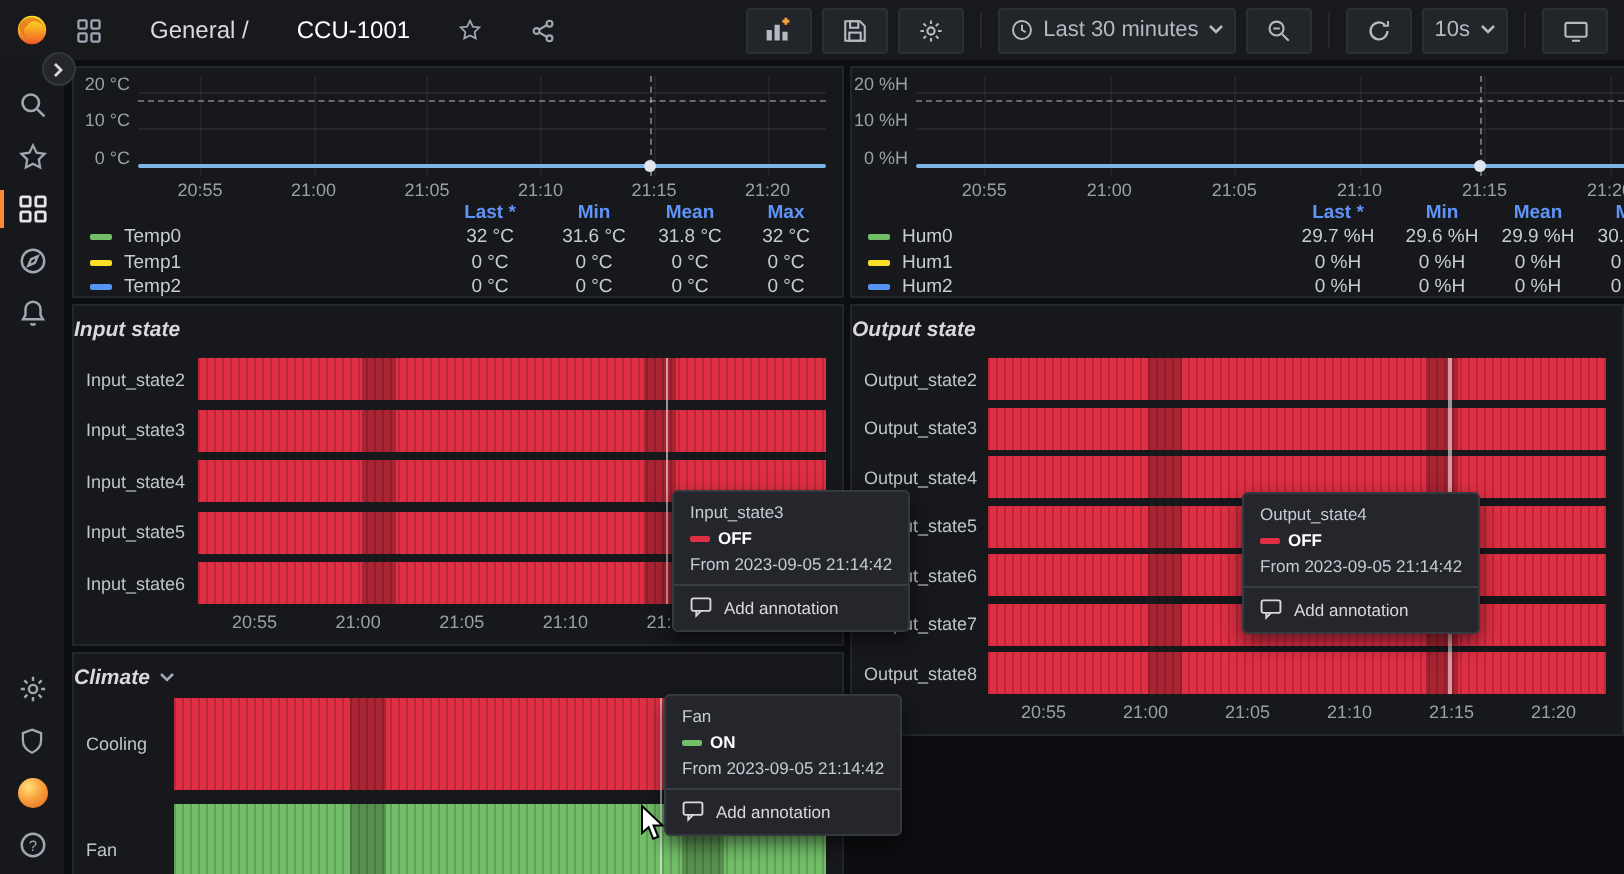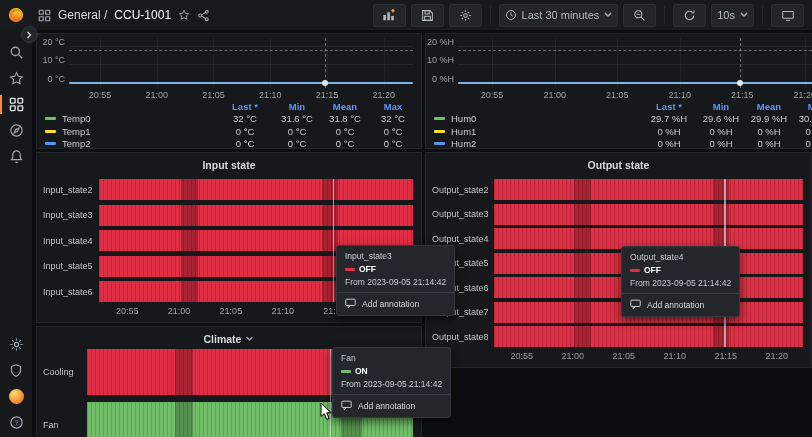--- a/index.html
+++ b/index.html
@@ -7,21 +7,21 @@
     width:812px;height:437px;position:relative;overflow:hidden;
     background:#0d0e11;
     font-family:"Liberation Sans","DejaVu Sans",sans-serif;
     -webkit-font-smoothing:antialiased;color:#c7cbd1;
   }
   svg{display:block}
   
   .topnav{position:absolute;left:0;top:0;width:812px;height:30px;background:#17191d;
     display:flex;align-items:center;z-index:4;}
   .logo-wrap{width:32px;display:flex;justify-content:center;}
-  .breadcrumb{display:flex;align-items:center;gap:7px;margin-left:6px;font-size:12px;color:#d8d9da;}
+  .breadcrumb{display:flex;align-items:center;gap:24px;margin-left:6px;font-size:12px;color:#d8d9da;}
   .bc-name{color:#ffffff;}
   .bc-icon{color:#9fa7b3;}
   .nav-right{margin-left:auto;display:flex;align-items:center;gap:5px;padding-right:8px;}
   .nav-btn{height:21px;min-width:21px;background:#22252a;border:1px solid #2b2e33;border-radius:2px;
     display:flex;align-items:center;justify-content:center;gap:5px;padding:0 5px;color:#b4bac0;font-size:11px;cursor:pointer;}
   .nav-sep{width:1px;height:18px;background:#26282d;margin:0 3px;}
   
   .sidebar{position:absolute;left:0;top:30px;width:32px;bottom:0;background:#17181b;z-index:3;}
   .sb-item{height:25px;display:flex;align-items:center;justify-content:center;color:#9fa7b3;position:relative;cursor:pointer;}
   .sb-item.active{color:#e3e4e6;}
@@ -33,22 +33,22 @@
     color:#d8d9da;z-index:6;cursor:pointer;}
   .avatar{width:15px;height:15px;border-radius:50%;
     background:radial-gradient(circle at 35% 30%,#ffe07a 0%,#f9a13c 45%,#e2641f 100%);}
   
   .panel{position:absolute;background:#16181c;border:1px solid #23262b;box-sizing:border-box;}
   .p-temp{left:36px;top:33px;width:386px;height:116px;}
   .p-hum{left:425px;top:33px;width:421px;height:116px;}
   .p-input{left:36px;top:152px;width:386px;height:171px;}
   .p-output{left:425px;top:152px;width:387px;height:216px;}
   .p-climate{left:36px;top:326px;width:386px;height:121px;}
-  .panel-title{height:17px;display:flex;align-items:center;justify-content:center;gap:4px;
-    font-size:10.5px;font-weight:700;color:#d8d9da;padding-top:3px;cursor:pointer;}
+  .panel-title{height:17px;display:flex;align-items:center;justify-content:flex-start;gap:4px;
+    font-size:10.5px;font-weight:700;color:#d8d9da;padding-top:3px;cursor:pointer;font-style:italic;}
   
   .ts-ylabels{position:absolute;left:2px;top:0;width:26px;font-size:9px;color:#9aa0a6;}
   .ts-ylabels span{position:absolute;right:0;white-space:nowrap;}
   .ts-plot{position:absolute;left:32px;right:8px;top:4px;height:50px;}
   .hline{position:absolute;left:0;right:0;height:1px;background:rgba(255,255,255,0.06);}
   .vgrid{position:absolute;top:0;bottom:0;width:1px;background:rgba(255,255,255,0.05);}
   .thresh{position:absolute;left:0;right:0;height:0;border-top:1px dashed rgba(204,204,220,0.45);}
   .series-line{position:absolute;left:0;right:0;height:2px;background:#7FB5E6;border-radius:1px;}
   .ts-cross{position:absolute;top:0;bottom:0;width:0;border-left:1px dashed rgba(210,214,220,0.45);left:74.5%;}
   .ts-dot{position:absolute;width:6px;height:6px;border-radius:50%;background:#dfe5ec;left:74.5%;transform:translateX(-50%);}

